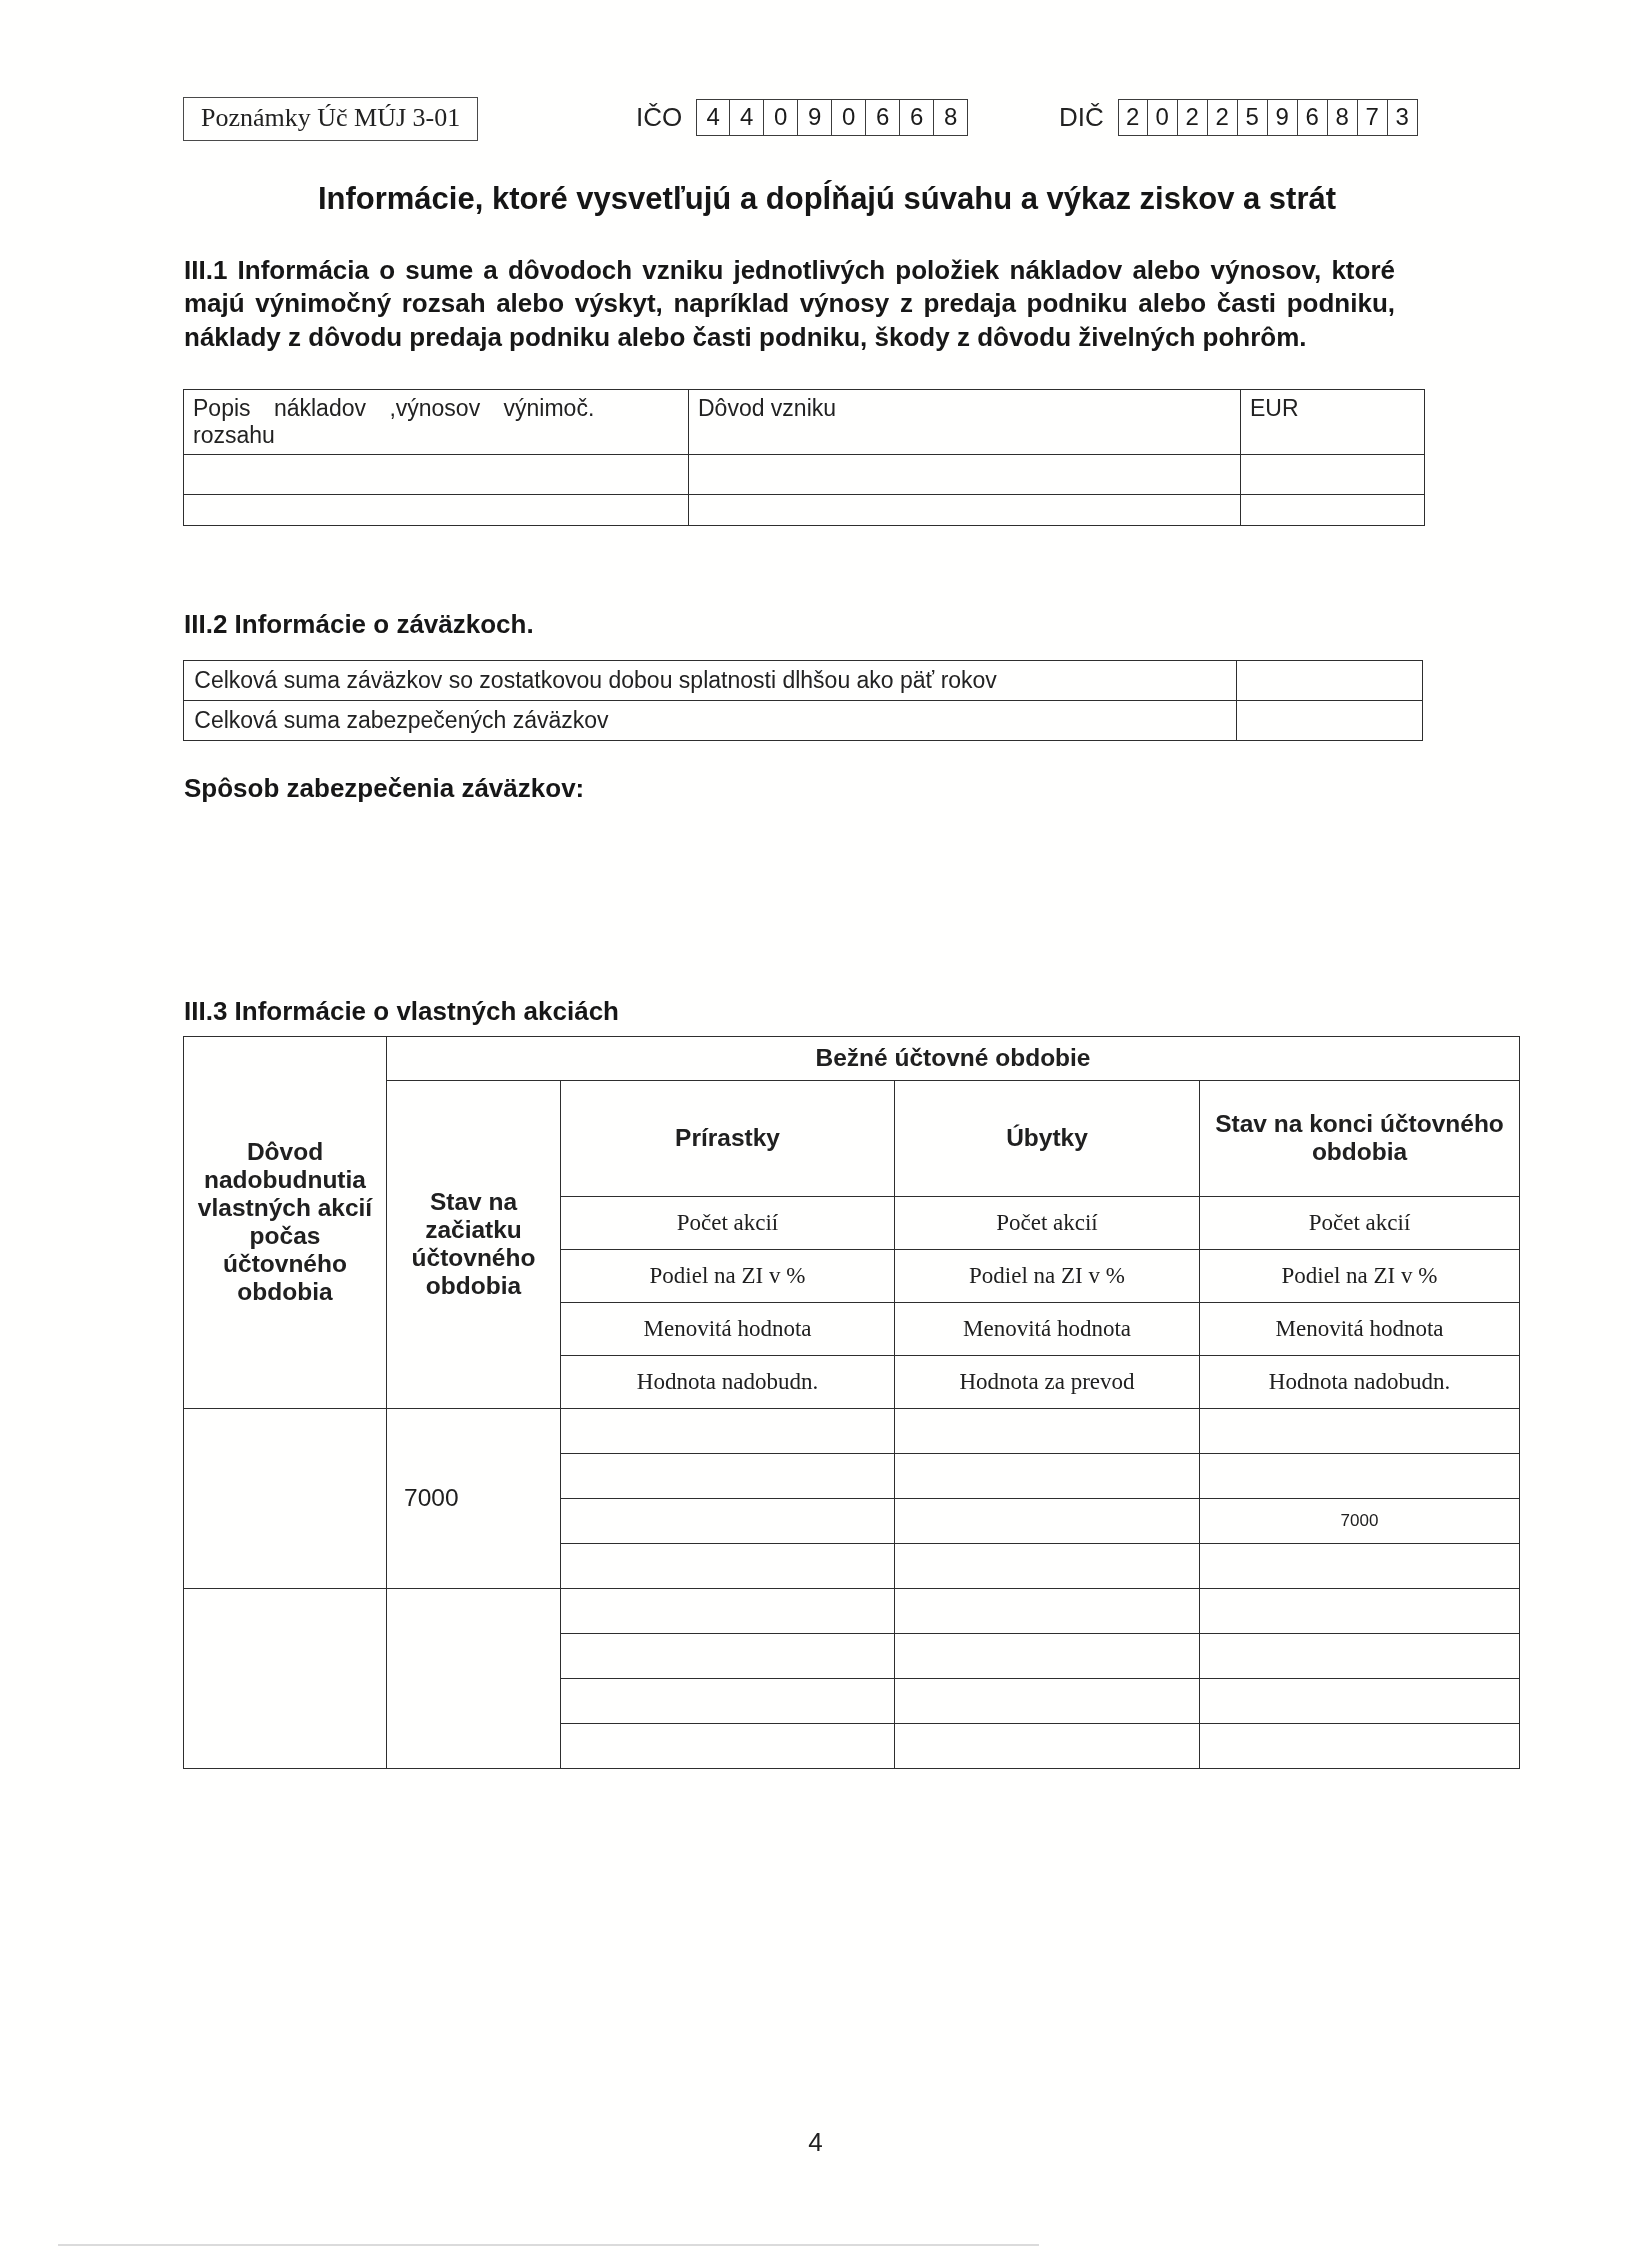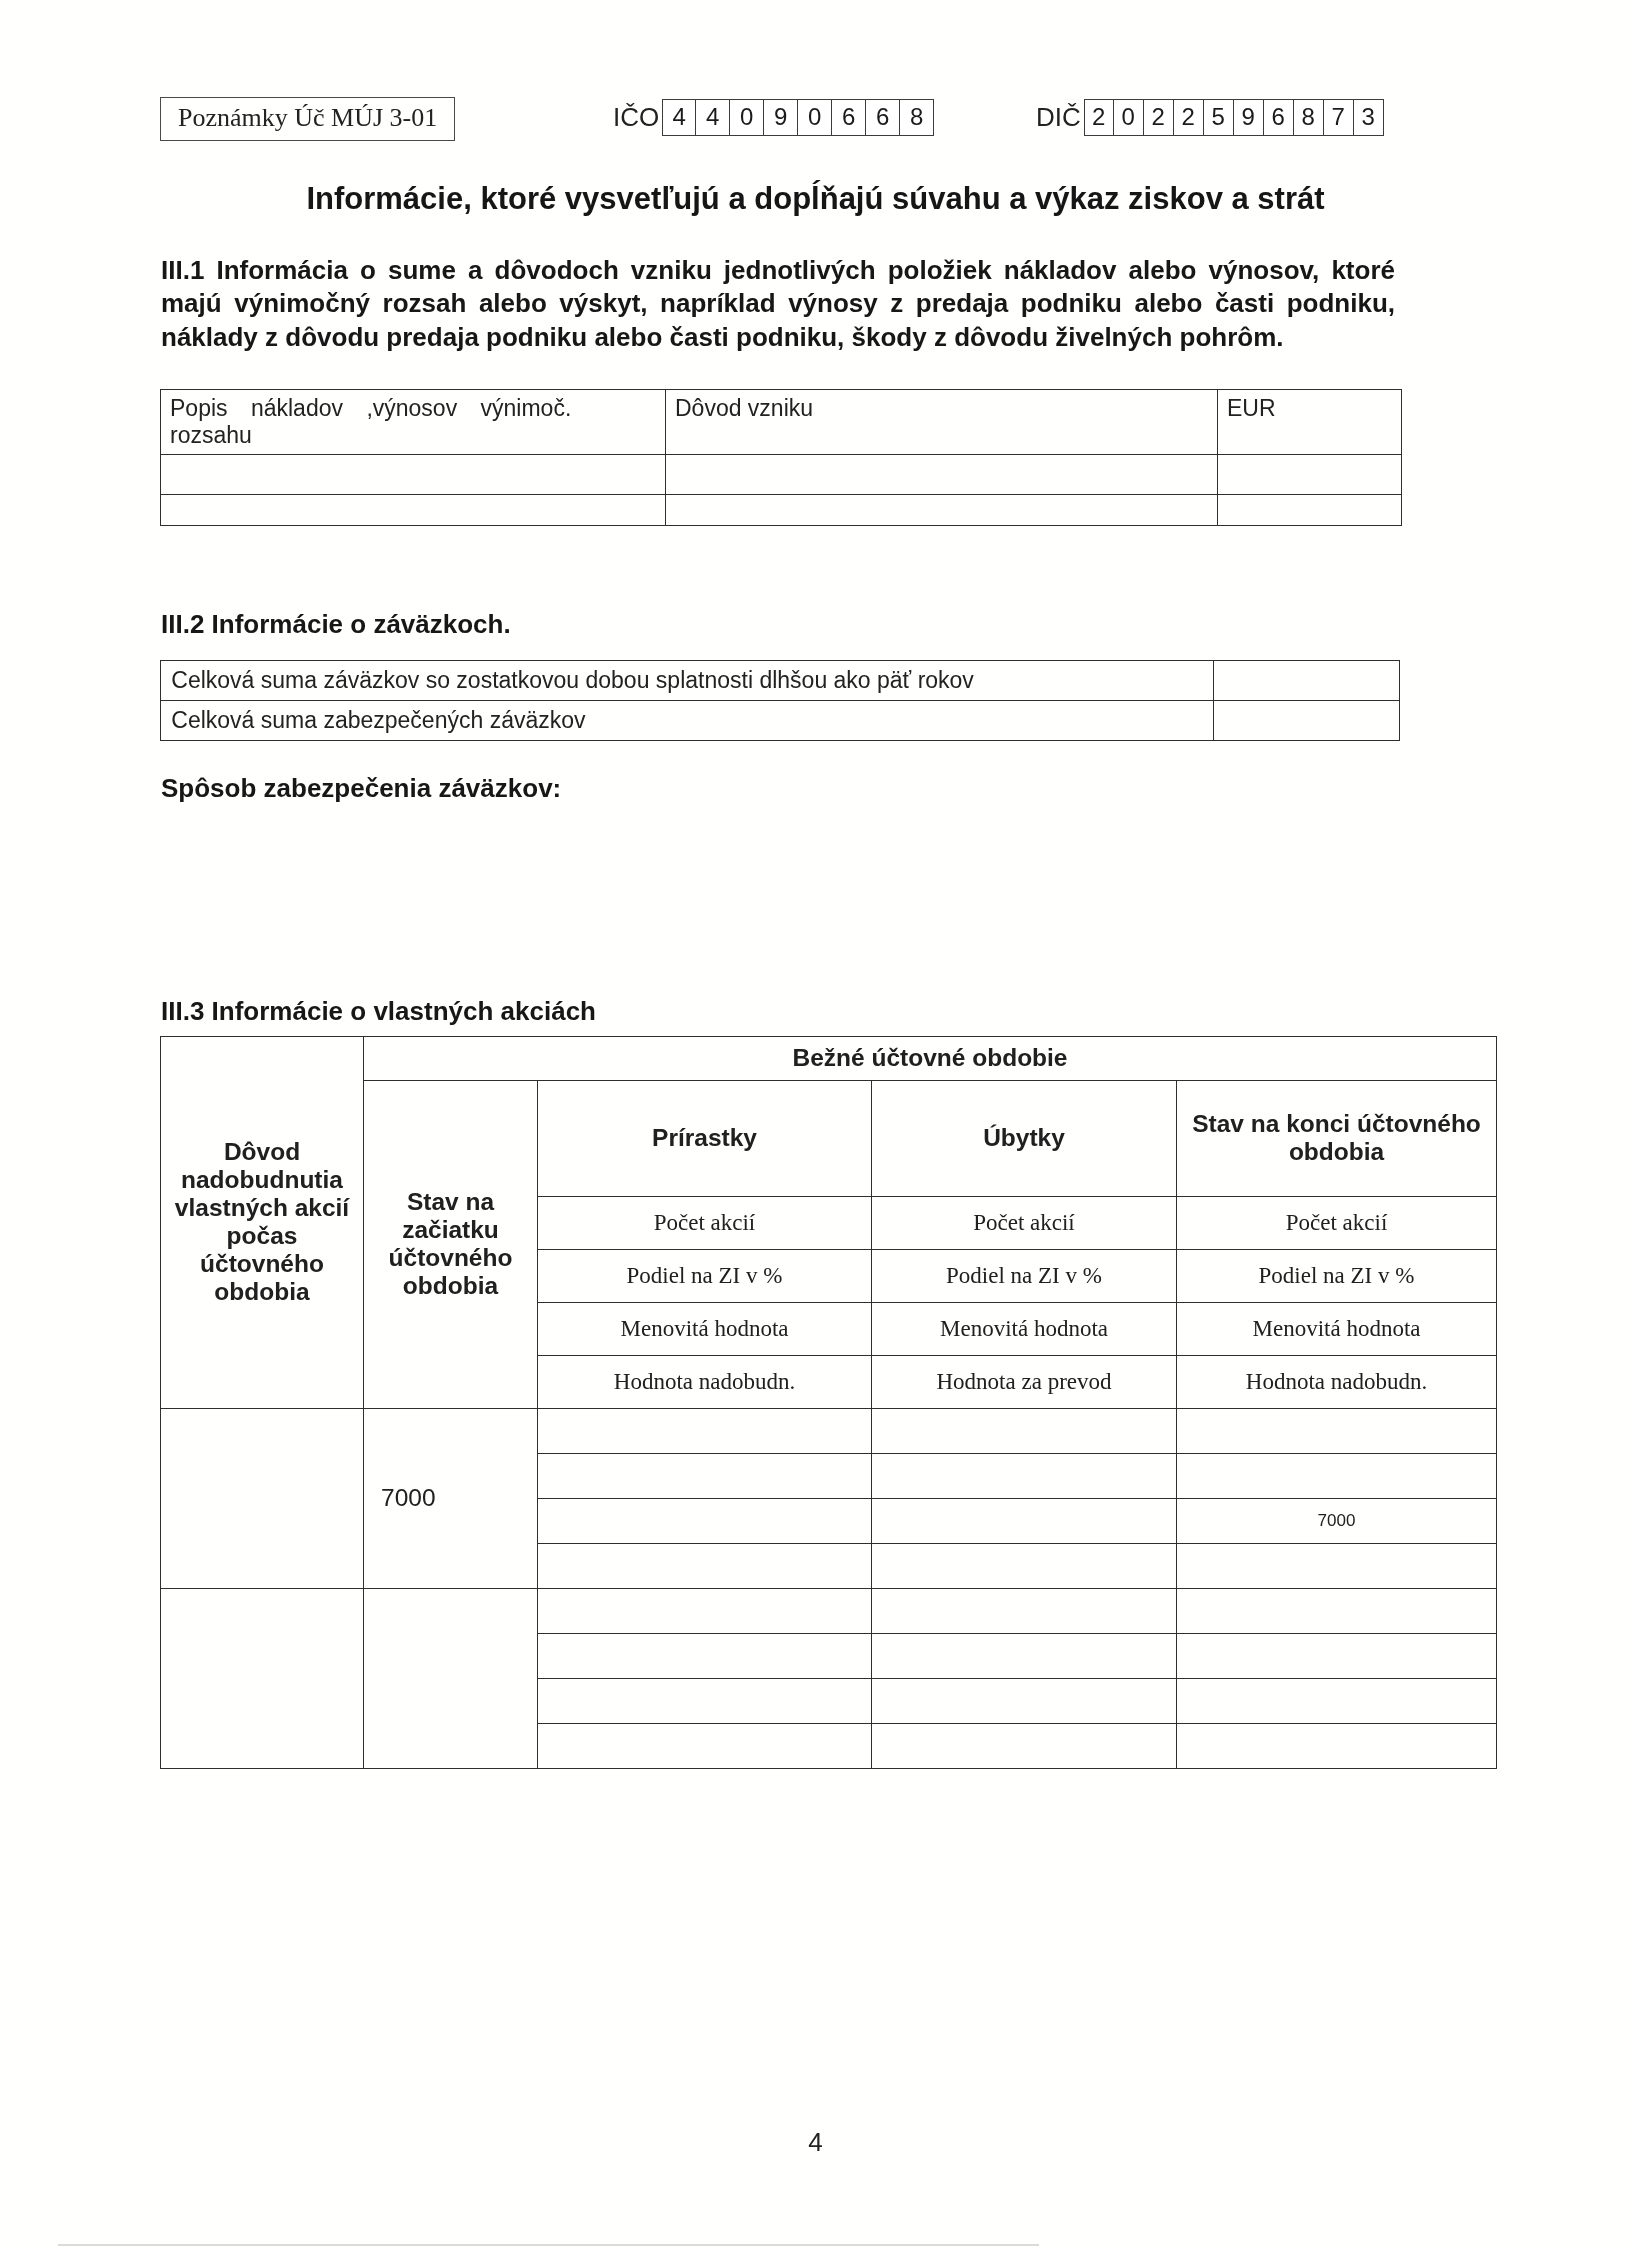--- a/index.html
+++ b/index.html
@@ -4,34 +4,35 @@
 <style>
   * { margin:0; padding:0; box-sizing:border-box; }
   html,body { background:#ffffff; }
   .page {
     position:relative;
     width:1631px; height:2250px;
     background:#fffffe;
     overflow:hidden;
     font-family:"Liberation Sans", sans-serif;
     color:#1d1d1d;
+    padding-left:23px;
   }
 
   
   .page-header { position:relative; height:62px; margin-top:96px; }
   .form-box {
     position:absolute; left:160px; top:1.3px;
     border:1.3px solid #4a4a4a;
     padding:5.2px 17px 6.5px 17px;
     font-family:"Liberation Serif", serif;
     font-size:26px;
     color:#222;
     white-space:nowrap;
   }
-  .id-group { position:absolute; top:2.6px; display:flex; align-items:center; gap:3px; }
+  .id-group { position:absolute; top:2.6px; display:flex; align-items:center; gap:14px; }
   .ico-group { left:613px; }
   .dic-group { left:1036px; }
   .id-label { font-size:26px; color:#222; }
   .digits { display:inline-flex; }
   .digit {
     width:34px; height:37px;
     border:1.3px solid #3c3c3c;
     display:flex; align-items:center; justify-content:center;
     font-size:24px; color:#1b1b1b;
     background:#fff;

